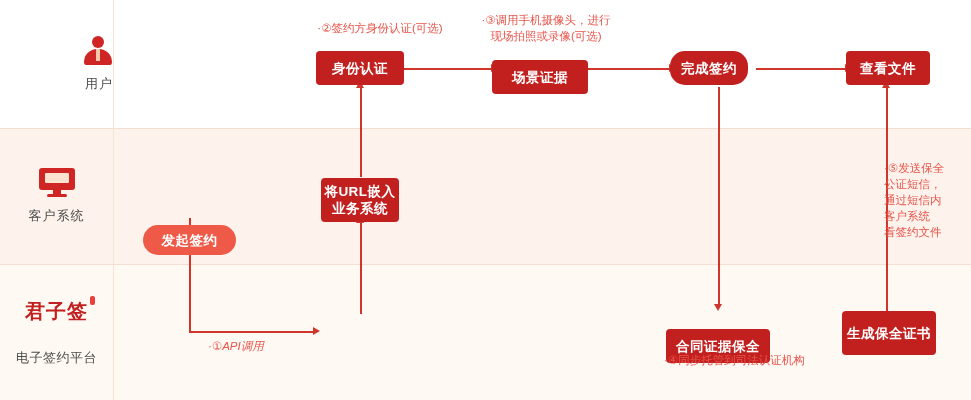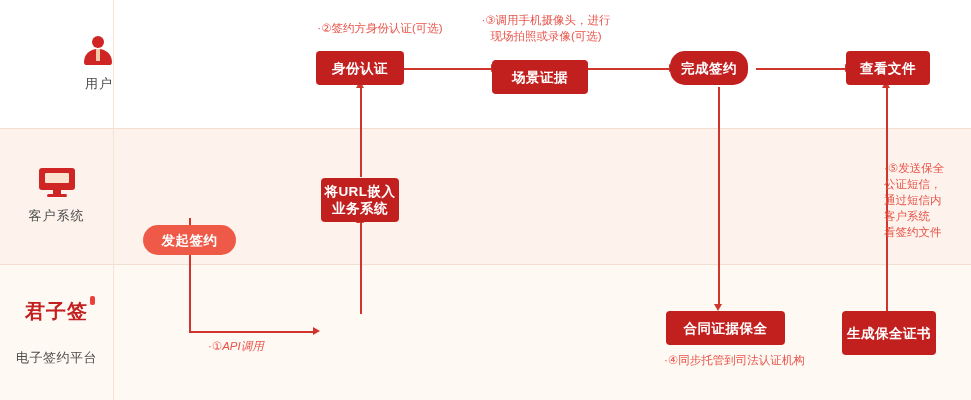--- a/index.html
+++ b/index.html
@@ -152,21 +152,21 @@
   <div class="node" style="left:670px;top:51px;width:78px;height:34px;border-radius:15px;">完成签约</div>
 
   <div class="node" style="left:846px;top:51px;width:84px;height:34px;">查看文件</div>
 
   <div class="node pill" style="left:143px;top:185px;width:93px;height:30px;margin-top:40px;">发起签约</div>
 
   <div class="node" style="left:321px;top:178px;width:78px;height:44px;white-space:pre-line;">将URL嵌入
 业务系统</div>
 
 
-  <div class="node" style="left:666px;top:311px;width:119px;height:34px;">合同证据保全</div>
+  <div class="node" style="left:666px;top:329px;width:104px;height:34px;">合同证据保全</div>
 
   <div class="node" style="left:842px;top:311px;width:94px;height:44px;">生成保全证书</div>
 
   <div class="note" style="left:300px;top:20px;width:160px;">·②签约方身份认证(可选)</div>
 
   <div class="note" style="left:466px;top:12px;width:160px;">·③调用手机摄像头，进行
 现场拍照或录像(可选)</div>
 
   <div class="note left" style="left:208px;top:338px;width:120px;font-style:italic;">·①API调用</div>
 

